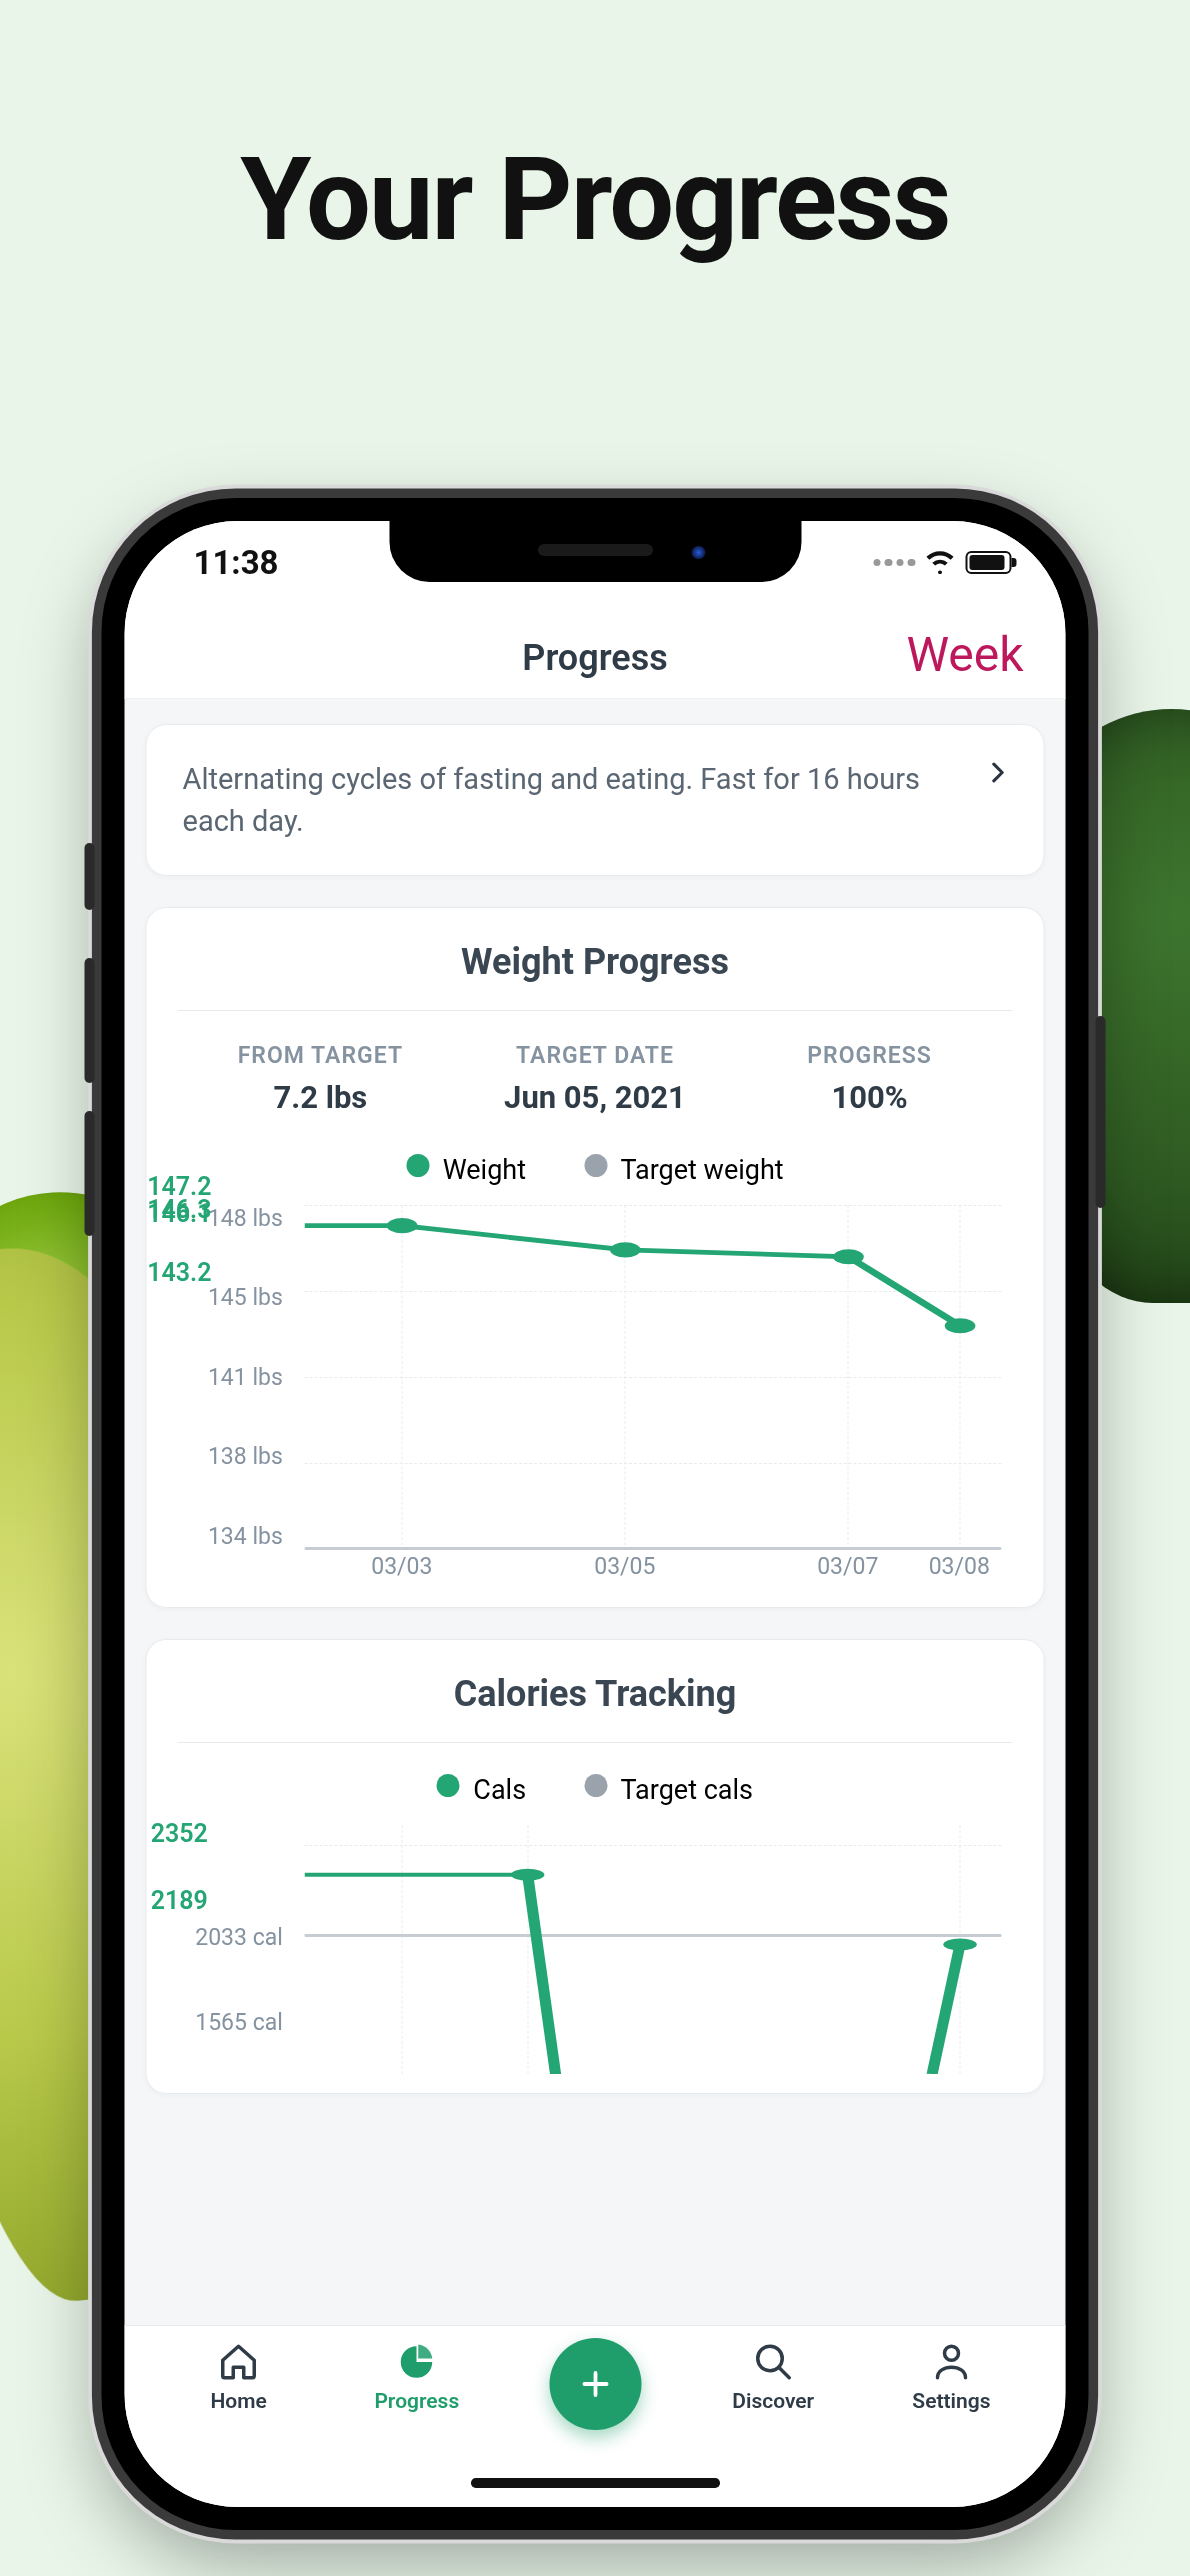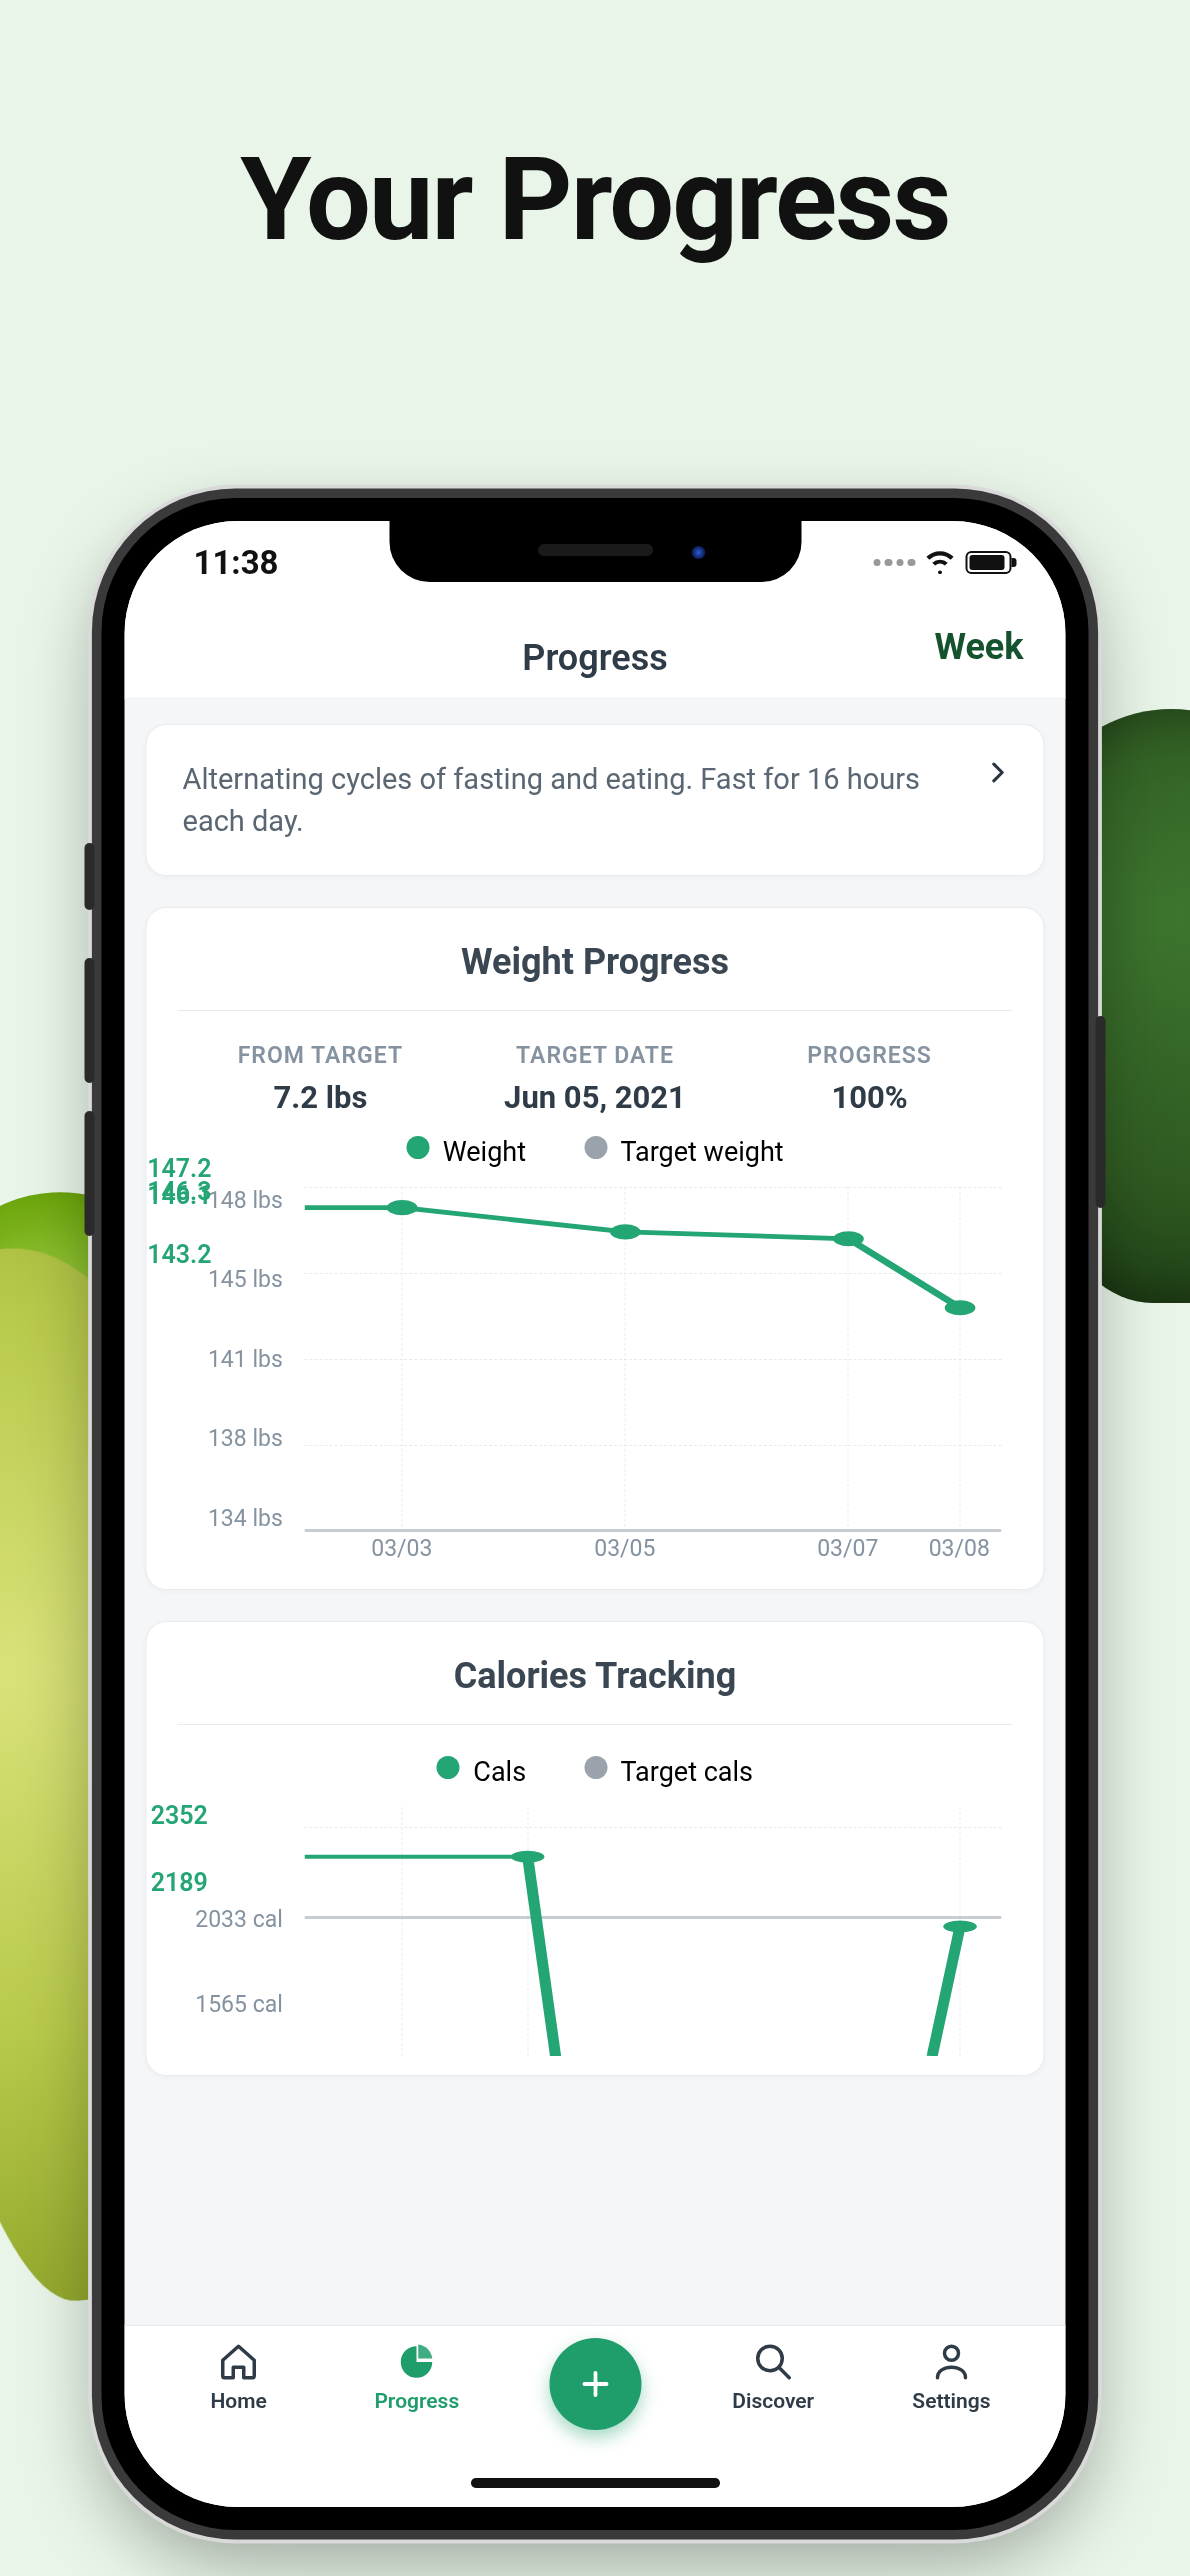--- a/index.html
+++ b/index.html
@@ -119,21 +119,21 @@
     position: relative;
     padding-top: 96px;
     height: 178px;
     background: #fff;
     display: flex; align-items: center; justify-content: center;
     border-bottom: 1px solid #eef0f2;
   }
   .nav-title { font-size: 36px; font-weight: 600; color:#2f3b46; }
   .nav-right {
     position: absolute; right: 42px; top: 105px;
-    font-size: 36px; font-weight: 700; color:#14532d;
+    font-size: 48px; font-weight: 400; color:#be185d;
   }
 
   
   .content {
     padding: 25px 21px 192px;
   }
 
   .card {
     background: #fff;
     border-radius: 21px;
@@ -150,21 +150,21 @@
     position: absolute; right: 33px; top: 35px;
     width: 25px; height: 25px;
   }
   .chevron svg { width:100%; height:100%; }
 
   
   .chart-card { padding: 33px 27px 19px; }
   .chart-title { text-align:center; font-size: 36px; font-weight:700; color:#3a4652; padding-bottom: 27px;}
   .divider { height:1px; background:#e8ebee; margin: 0 3.8px 31px; }
 
-  .metrics { display:flex; justify-content: space-between; margin-bottom: 20px; padding: 0 9.6px;}
+  .metrics { display:flex; justify-content: flex-end; margin-bottom: 38px; padding: 0 9.6px;}
   .metric { text-align:center; flex:1; }
   .metric-label { font-size: 23px; font-weight:600; color:#8592a0; letter-spacing:1px; margin-bottom:9.6px;}
   .metric-value { font-size: 31px; font-weight:700; color:#2f3b46;}
 
   .legend { display:flex; justify-content:center; gap:58px; margin-bottom: 19px;}
   .legend-item { display:flex; align-items:flex-start; gap:13.4px; font-size:27px; color:#000000;}
   .legend-dot { width:23px;height:23px;border-radius:50%; }
   .legend-dot.green{background:#24a574;}
   .legend-dot.grey{background:#9aa3ac;}
 

